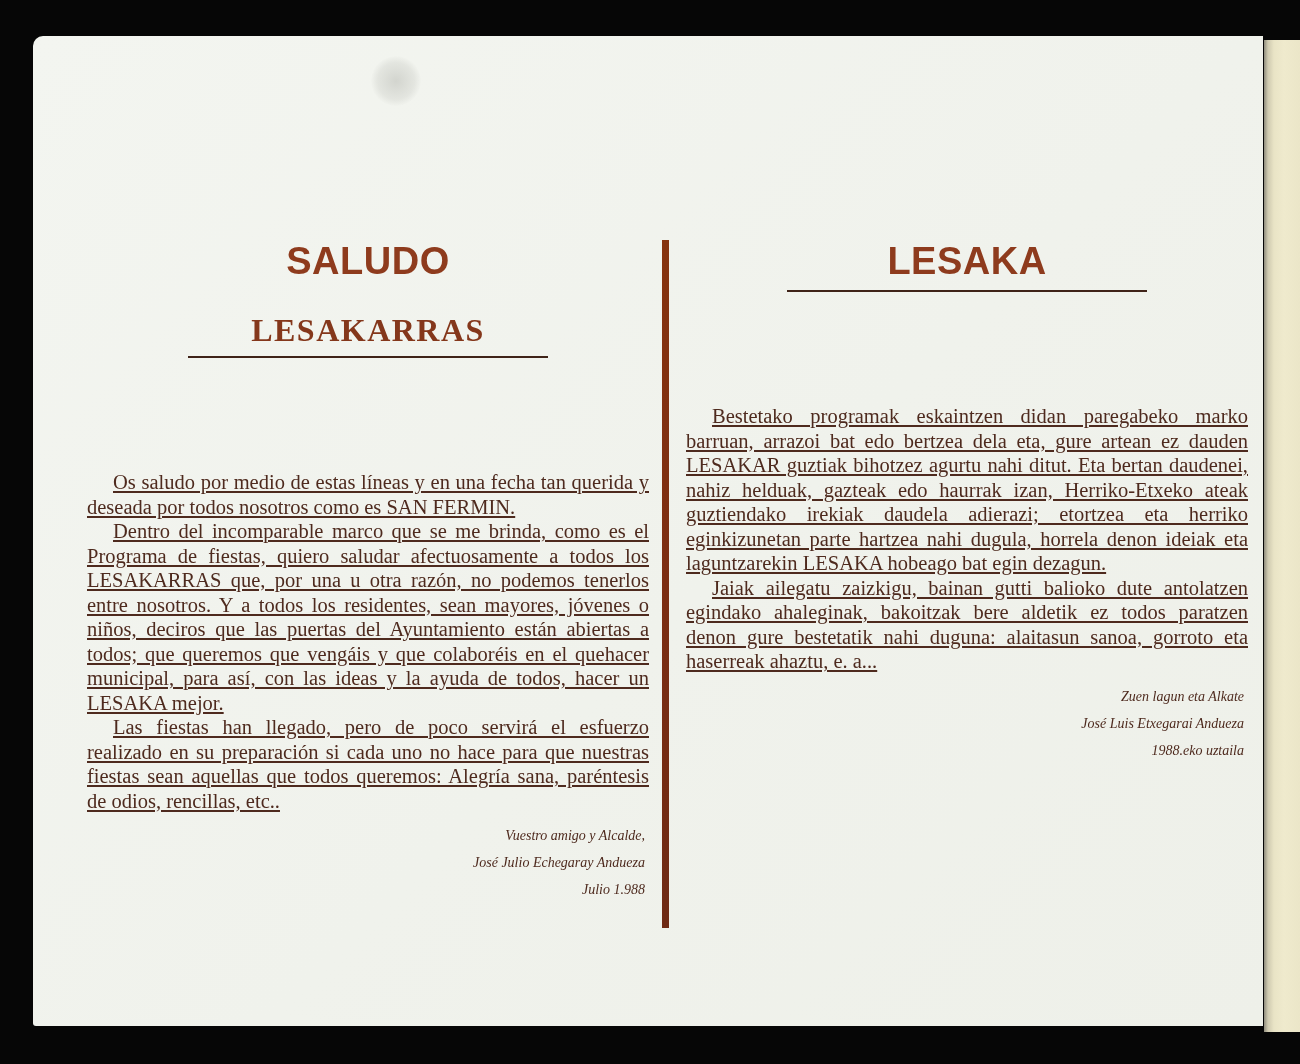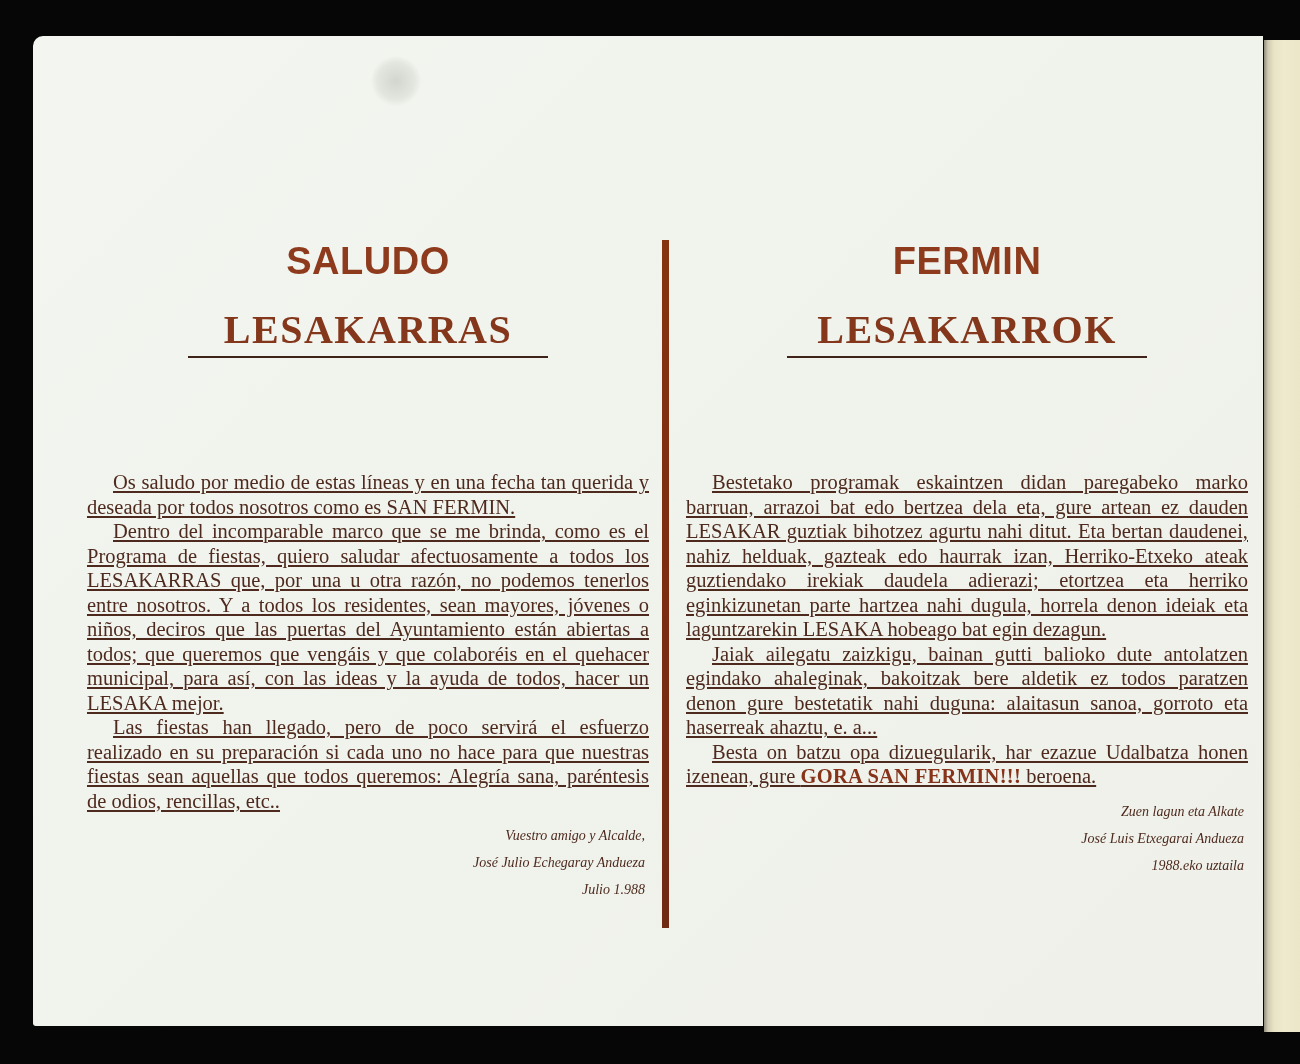--- a/index.html
+++ b/index.html
@@ -70,21 +70,21 @@
     font-size: 38px;
     line-height: 42px;
     letter-spacing: 0.5px;
     color: #8e3b1d;
     text-align: center;
   }
   .subtitle {
     margin: 30px 0 0 0;
     font-family: "Liberation Serif", serif;
     font-weight: 700;
-    font-size: 40px;
+    font-size: 32px;
     line-height: 36px;
     letter-spacing: 1.5px;
     color: #84371b;
     text-align: center;
   }
   .rule {
     width: 360px;
     margin: 8px auto 0 auto;
     border-top: 2px solid #3f2318;
     height: 0;
@@ -136,27 +136,25 @@
           <div>Vuestro amigo y Alcalde,</div>
           <div>José Julio Echegaray Andueza</div>
           <div>Julio 1.988</div>
         </div>
       </div>
     </section>
 
     <div class="divider"></div>
 
     <section class="col col-right">
-      <h1 class="title">FERMIN</h1>
-      <h2 class="subtitle">LESAKARROK</h2>
+      <h1 class="title">LESAKA</h1>
       <div class="rule"></div>
       <div class="body">
         <p>Bestetako programak eskaintzen didan paregabeko marko barruan, arrazoi bat edo bertzea dela eta, gure artean ez dauden LESAKAR guztiak bihotzez agurtu nahi ditut. Eta bertan daudenei, nahiz helduak, gazteak edo haurrak izan, Herriko-Etxeko ateak guztiendako irekiak daudela adierazi; etortzea eta herriko eginkizunetan parte hartzea nahi dugula, horrela denon ideiak eta laguntzarekin LESAKA hobeago bat egin dezagun.</p>
         <p>Jaiak ailegatu zaizkigu, bainan gutti balioko dute antolatzen egindako ahaleginak, bakoitzak bere aldetik ez todos paratzen denon gure bestetatik nahi duguna: alaitasun sanoa, gorroto eta haserreak ahaztu, e. a...</p>
-        <p><span>Besta on batzu opa dizuegularik, har ezazue Udalbatza honen izenean, gure </span><b class="shout">GORA SAN FERMIN!!!</b><span> beroena.</span></p>
         <div class="signature">
           <div>Zuen lagun eta Alkate</div>
           <div>José Luis Etxegarai Andueza</div>
           <div>1988.eko uztaila</div>
         </div>
       </div>
     </section>
   </div>
 
   <div class="edge-strip"></div>

